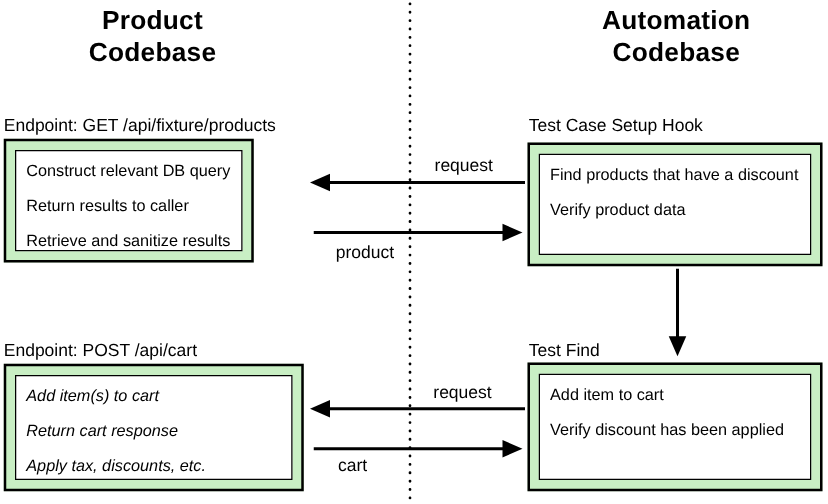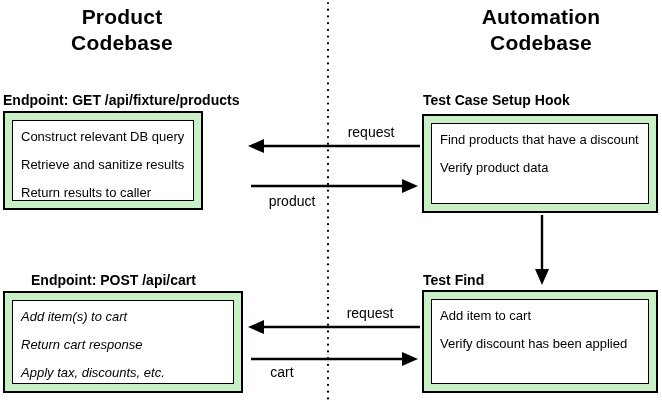--- a/index.html
+++ b/index.html
@@ -15,21 +15,21 @@
   .col-title {
     width: 200px;
     text-align: center;
     font-size: 21px;
     font-weight: bold;
     line-height: 26px;
     letter-spacing: 0.2px;
   }
   .box-label {
     font-size: 14px;
-    font-weight: bold;
+    font-weight: normal;
     line-height: 16px;
     white-space: nowrap;
   }
   .green-box {
     position: absolute;
     box-sizing: border-box;
     border: 2px solid var(--line, #000);
     background: var(--box-fill, #c9efc4);
   }
   .inner-box {
@@ -68,34 +68,34 @@
   </div>
   <div class="abs col-title" style="left:441px; top:4px;">
     <div>Automation</div>
     <div>Codebase</div>
   </div>
 
   <div class="abs box-label" style="left:3px; top:92px;">Endpoint: GET /api/fixture/products</div>
   <div class="green-box" style="left:3px; top:111px; width:200px; height:99px;">
     <div class="inner-box">
       <div class="line">Construct relevant DB query</div>
+      <div class="line">Return results to caller</div>
       <div class="line">Retrieve and sanitize results</div>
-      <div class="line">Return results to caller</div>
     </div>
   </div>
 
   <div class="abs box-label" style="left:423px; top:92px;">Test Case Setup Hook</div>
   <div class="green-box" style="left:422px; top:114px; width:236px; height:99px;">
     <div class="inner-box">
       <div class="line">Find products that have a discount</div>
       <div class="line">Verify product data</div>
     </div>
   </div>
 
-  <div class="abs box-label" style="left:3px; top:272px;margin-left:28px;">Endpoint: POST /api/cart</div>
+  <div class="abs box-label" style="left:3px; top:272px;">Endpoint: POST /api/cart</div>
   <div class="green-box" style="left:3px; top:291px; width:240px; height:102px;font-style:italic;">
     <div class="inner-box">
       <div class="line">Add item(s) to cart</div>
       <div class="line">Return cart response</div>
       <div class="line">Apply tax, discounts, etc.</div>
     </div>
   </div>
 
   <div class="abs box-label" style="left:423px; top:272px;">Test Find</div>
   <div class="green-box" style="left:422px; top:290px; width:236px; height:103px;padding-left:12px;">

